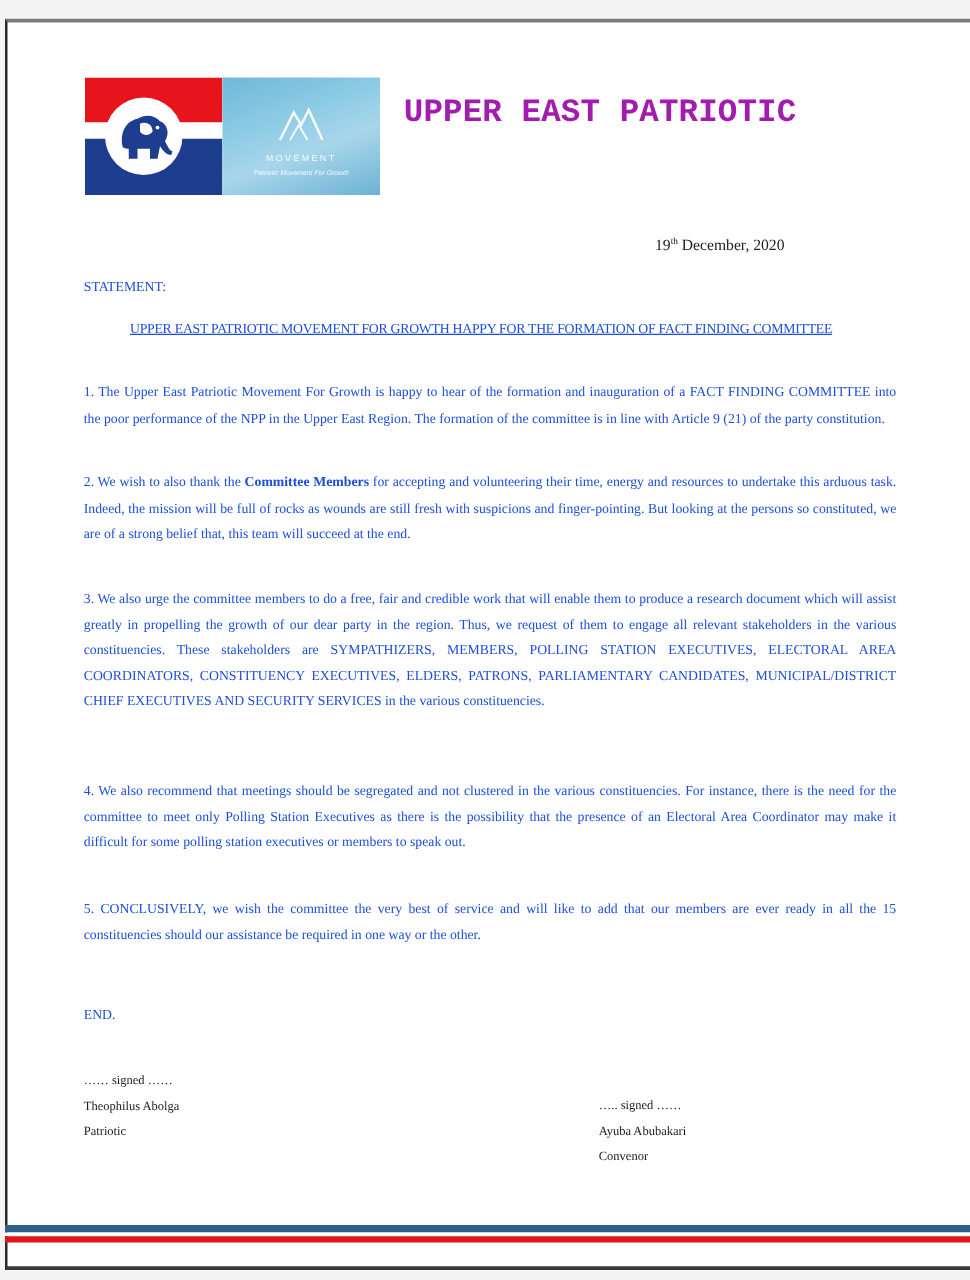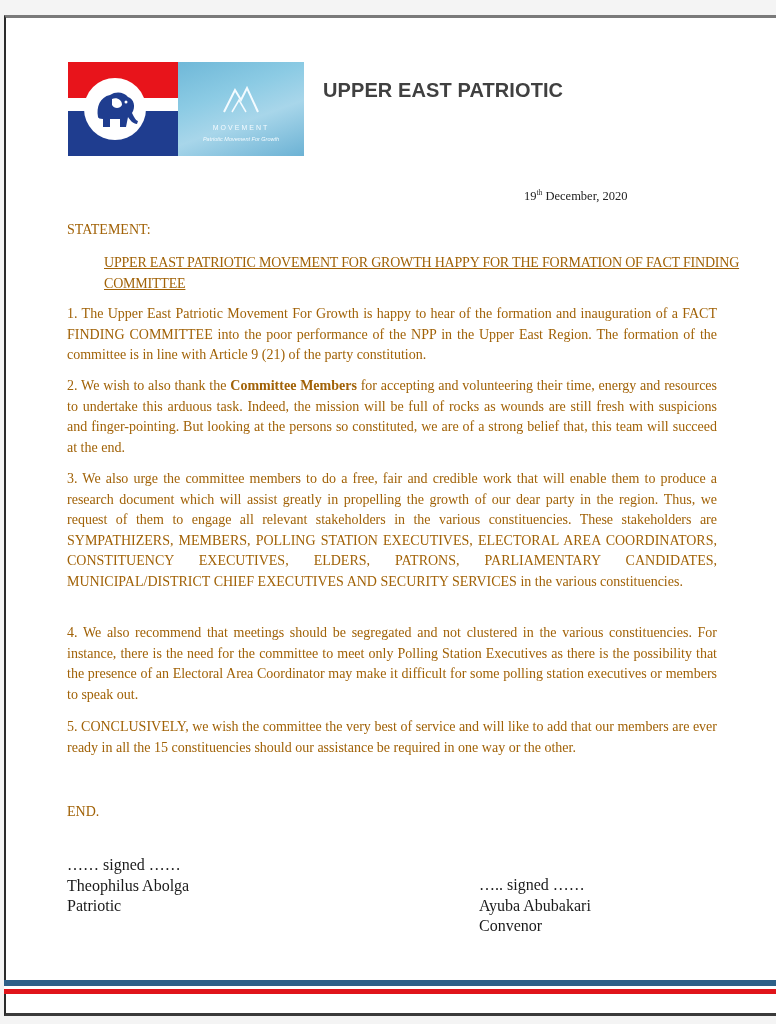--- a/index.html
+++ b/index.html
@@ -40,45 +40,45 @@
     .logo-move .word {
       position:absolute; left:0; width:100%; top:62px; font-family:"Liberation Sans", sans-serif;
       font-size:7px; letter-spacing:2px; color:#f4fbff;
     }
     .logo-move .tag {
       position:absolute; left:0; width:100%; top:74px; font-family:"Liberation Sans", sans-serif;
       font-size:5.5px; color:#f4fbff; font-style: italic;
     }
     .org-title {
       position: absolute; left: 323px; top: 72px;
-      font-family: Liberation Sans, sans-serif; font-weight: bold;
-      font-size: 20px; line-height: 36px; color: #404040;
+      font-family: Liberation Mono, monospace; font-weight: bold;
+      font-size: 26px; line-height: 36px; color: #a21caf;
       letter-spacing: 0.1px;
     }
     .date {
       position: absolute; left: 524px; top: 189px;
       font-family: Liberation Serif, serif; font-size: 12.5px; color: #222;
     }
     .date sup { font-size: 7.5px; vertical-align: 5px; line-height: 0; }
     .text {
       position: absolute; left: 67px; width: 650px;
-      font-size: 14px; line-height: 20.5px; color: #a16207;
+      font-size: 11px; line-height: 20.5px; color: #1d4ed8;
       text-align: justify;
     }
     .label-statement { top: 220px; }
     .headline { top: 253px; text-decoration: underline; text-align: left; letter-spacing: -0.2px; margin-left: 37px; }
     .p1 { top: 304px; }
     .p2 { top: 376px; }
     .p3 { top: 469px; }
     .p4 { top: 623px; }
     .p5 { top: 717px; }
     .end { top: 802px; }
     .bold { font-weight: bold; margin-top: 20px; }
     .sig {
-      position: absolute; font-size: 16px; line-height: 20.5px; color:#1a1a1a;
+      position: absolute; font-size: 10px; line-height: 20.5px; color:#1a1a1a;
     }
     .sig-left { left: 67px; top: 855px; }
     .sig-right { left: 479px; top: 855px; margin-top: 20px; }
     .stripe-blue { position:absolute; left: 4px; top: 980px; width: 772px; height: 6px; background:#2e6088; }
     .stripe-white { position:absolute; left: 4px; top: 986px; width: 772px; height: 3px; background:#ffffff; }
     .stripe-red { position:absolute; left: 4px; top: 989px; width: 772px; height: 5px; background:#e0141a; }
   </style>
 </head>
 <body>
 

